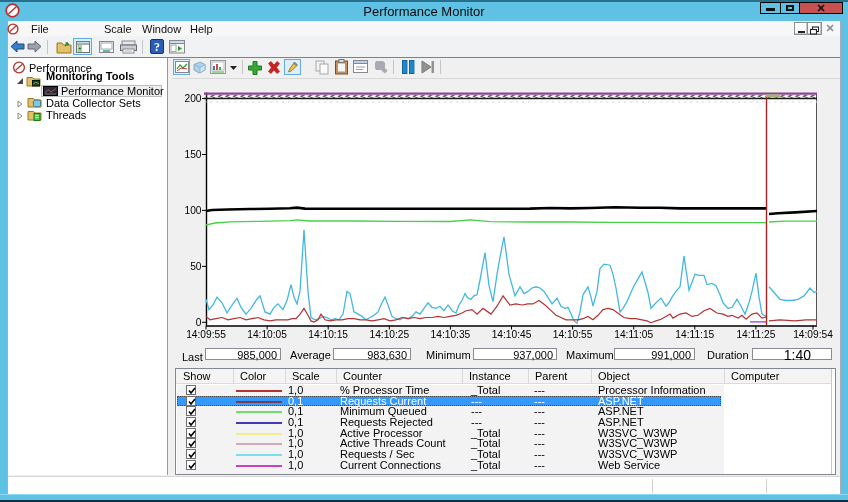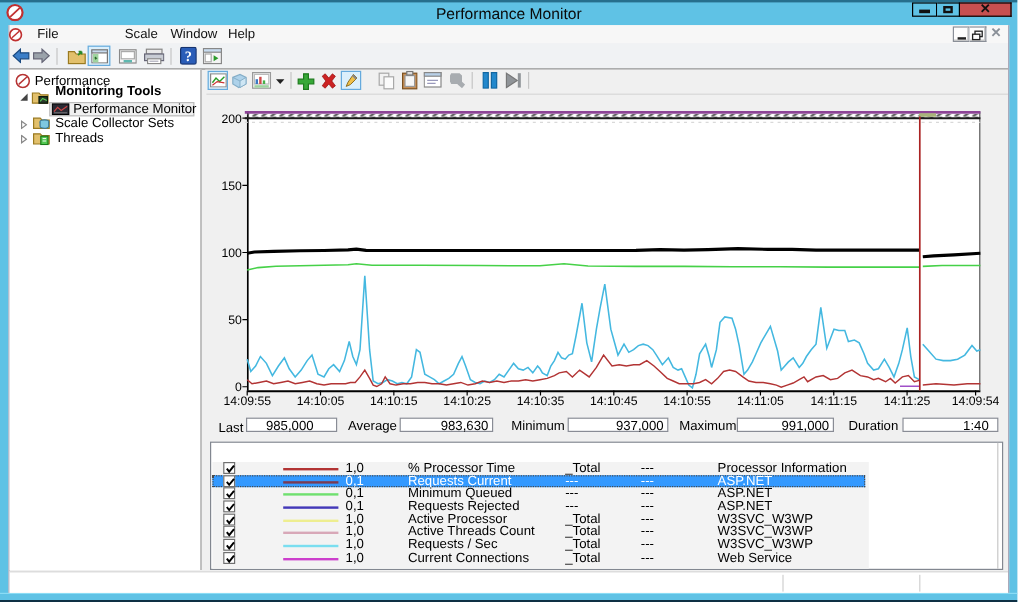--- a/index.html
+++ b/index.html
@@ -119,21 +119,21 @@
     </svg>
 <div style="position:absolute;left:61px;top:85px;font-size:11px;white-space:nowrap">Performance Monitor</div>
 <svg style="position:absolute;left:17px;top:99.5px" width="6" height="8">
       <path d="M1 1 L5 4 L1 7 Z" fill="#fff" stroke="#888"></path>
     </svg>
 <svg style="position:absolute;left:27px;top:96px" width="15" height="12">
       <path d="M1 2.5 h5.5 l1.5 1.5 H14 V11 H1 Z" fill="#e2c06c" stroke="#9a7a20"></path>
       <ellipse cx="10" cy="5.5" rx="3.6" ry="1.6" fill="#7ec8e0" stroke="#3a7a9a"></ellipse>
       <path d="M6.4 5.5 v3.8 a3.6 1.6 0 0 0 7.2 0 V5.5" fill="#7ec8e0" stroke="#3a7a9a"></path>
     </svg>
-<div style="position:absolute;left:46px;top:96.5px;font-size:11px;white-space:nowrap">Scale Collector Sets</div>
+<div style="position:absolute;left:46px;top:96.5px;font-size:11px;white-space:nowrap">Data Collector Sets</div>
 <svg style="position:absolute;left:17px;top:112px" width="6" height="8">
       <path d="M1 1 L5 4 L1 7 Z" fill="#fff" stroke="#888"></path>
     </svg>
 <svg style="position:absolute;left:27px;top:109px" width="15" height="12">
       <path d="M1 2.5 h5.5 l1.5 1.5 H14 V11 H1 Z" fill="#e2c06c" stroke="#9a7a20"></path>
       <rect x="7" y="4.5" width="6" height="7" fill="#52c852" stroke="#1a7a1a"></rect>
       <line x1="8.5" y1="6.5" x2="11.5" y2="6.5" stroke="#fff" stroke-width="0.8"></line>
       <line x1="8.5" y1="8.5" x2="11.5" y2="8.5" stroke="#fff" stroke-width="0.8"></line>
     </svg>
 <div style="position:absolute;left:46px;top:109px;font-size:11px;white-space:nowrap">Threads</div>
@@ -254,30 +254,48 @@
 <polyline points="206.0,299.3 209.0,309.6 213.0,305.0 217.0,297.1 222.0,302.8 227.0,313.0 232.0,305.0 237.0,298.2 241.0,307.3 246.0,314.1 251.0,308.4 256.0,300.5 260.0,295.9 265.0,311.9 270.0,314.1 274.0,307.3 278.0,303.9 283.0,309.6 287.0,300.5 291.0,284.6 294.0,297.1 297.0,303.9 300.0,291.4 304.0,229.9 308.0,291.4 311.0,317.5 315.0,319.8 319.0,318.7 323.0,316.4 327.0,317.5 331.0,319.8 335.0,318.7 339.0,319.8 343.0,314.1 347.0,291.4 350.0,293.6 354.0,311.9 358.0,314.1 362.0,316.4 366.0,319.8 370.0,317.5 374.0,315.3 378.0,311.9 382.0,302.8 385.0,297.1 388.0,305.0 392.0,316.4 396.0,318.7 400.0,319.8 404.0,317.5 408.0,318.7 412.0,316.4 416.0,311.9 420.0,314.1 424.0,308.4 428.0,302.8 432.0,307.3 436.0,308.4 440.0,306.2 444.0,310.7 448.0,305.0 450.0,307.3 452.0,310.7 456.0,313.0 459.0,305.0 462.0,300.5 465.0,293.6 468.0,298.2 471.0,299.3 474.0,295.9 477.0,294.8 480.0,280.0 485.0,252.7 489.0,285.7 493.0,301.6 497.0,274.3 500.0,257.2 504.0,236.8 509.0,274.3 515.0,295.9 520.0,286.8 524.0,293.6 528.0,291.4 532.0,288.0 536.0,286.8 540.0,288.0 544.0,291.4 547.0,295.9 552.0,303.9 557.0,298.2 561.0,306.2 565.0,308.4 568.0,307.3 571.0,314.1 574.0,320.9 577.0,323.2 580.0,311.9 583.0,294.8 588.0,286.8 591.0,297.1 593.0,306.2 597.0,291.4 600.0,268.6 604.0,264.1 610.0,265.2 613.0,274.3 616.0,288.0 620.0,311.9 623.0,308.4 627.0,301.6 630.0,294.8 634.0,285.7 638.0,278.9 642.0,272.0 648.0,292.5 651.0,308.4 654.0,305.0 657.0,301.6 661.0,298.2 666.0,306.2 669.0,302.8 672.0,297.1 676.0,291.4 680.0,286.8 684.0,256.1 689.0,290.2 692.0,282.3 695.0,274.3 699.0,275.4 704.0,275.4 707.0,284.6 712.0,283.4 716.0,285.7 720.0,294.8 723.0,302.8 728.0,308.4 732.0,307.3 737.0,299.3 741.0,306.2 745.0,314.1 749.0,302.8 752.0,291.4 756.0,273.2 759.0,297.1 762.0,314.1 766.0,316.4" fill="none" stroke="#44b8e0" stroke-width="1.3" transform="translate(-172,-78)"></polyline>
 <polyline points="769.0,286.8 774.0,292.5 780.0,299.3 786.0,300.5 792.0,300.5 798.0,299.3 804.0,295.9 810.0,288.0 814.0,292.5 817.0,291.4" fill="none" stroke="#44b8e0" stroke-width="1.3" transform="translate(-172,-78)"></polyline>
 <polyline points="206.0,316.4 210.0,319.8 216.0,318.7 222.0,317.5 228.0,319.8 234.0,318.7 240.0,317.5 246.0,319.8 252.0,318.7 258.0,317.5 264.0,319.8 270.0,320.9 276.0,319.8 282.0,319.8 288.0,319.8 292.0,318.7 296.0,318.7 300.0,314.1 304.0,308.4 308.0,315.3 311.0,320.9 314.0,322.1 318.0,319.8 321.0,314.1 325.0,319.8 330.0,320.9 336.0,319.8 342.0,319.8 348.0,318.7 354.0,318.7 360.0,319.8 366.0,319.8 372.0,320.9 378.0,319.8 384.0,318.7 390.0,320.9 396.0,319.8 402.0,317.5 408.0,318.7 414.0,317.5 420.0,318.7 426.0,317.5 432.0,317.5 438.0,316.4 444.0,317.5 450.0,316.4 456.0,315.3 462.0,313.0 466.0,310.7 472.0,309.6 477.0,314.1 483.0,308.4 491.0,314.1 497.0,306.2 503.0,295.9 510.0,305.0 516.0,303.9 522.0,305.0 528.0,303.9 533.0,303.9 539.0,300.5 545.0,305.0 550.0,309.6 556.0,315.3 561.0,317.5 566.0,319.8 572.0,319.8 578.0,319.8 583.0,318.7 588.0,316.4 593.0,319.8 598.0,315.3 603.0,309.6 608.0,308.4 613.0,309.6 619.0,314.1 624.0,317.5 630.0,318.7 636.0,318.7 642.0,319.8 647.0,320.9 651.0,322.7 656.0,320.9 661.0,319.2 666.0,316.4 670.0,314.1 673.0,318.1 680.0,314.1 686.0,313.0 692.0,316.4 698.0,315.3 704.0,310.7 710.0,308.4 717.0,313.0 723.0,314.1 728.0,316.4 732.0,315.3 738.0,318.1 742.0,315.3 746.0,319.2 752.0,314.1 757.0,313.0 762.0,318.1 766.0,317.0" fill="none" stroke="#b23434" stroke-width="1.2" transform="translate(-172,-78)"></polyline>
 <polyline points="769.0,320.9 780.0,319.8 795.0,320.9 806.0,319.8 817.0,319.8" fill="none" stroke="#b23434" stroke-width="1.2" transform="translate(-172,-78)"></polyline>
 <polyline points="206.0,211.0 212.0,210.0 228.0,209.5 250.0,209.0 270.0,208.8 290.0,208.2 297.0,207.6 305.0,208.6 330.0,208.8 370.0,208.8 410.0,208.8 450.0,208.8 490.0,208.8 530.0,208.6 550.0,208.0 570.0,208.4 590.0,208.0 615.0,207.2 640.0,207.8 660.0,207.8 680.0,208.4 710.0,208.4 740.0,208.4 766.0,208.4" fill="none" stroke="#000" stroke-width="2.6" transform="translate(-172,-78)"></polyline>
 <polyline points="769.0,214.0 778.0,213.2 795.0,212.4 817.0,211.0" fill="none" stroke="#000" stroke-width="2.6" transform="translate(-172,-78)"></polyline>
 <polyline points="750.0,321.9 766.0,321.9" fill="none" stroke="#a050c8" stroke-width="1.4" transform="translate(-172,-78)"></polyline>
 <line x1="594.5" y1="19" x2="594.5" y2="247.5" stroke="#aa2222" stroke-width="1.4"></line>
 </svg>
 <div style="position:absolute;left:182px;top:351px;font-size:11px">Last</div>
-<div style="position:absolute;left:205px;top:348px;width:76px;height:12px;background:#fff;border:1px solid #898c95;font-size:11px;text-align:center;padding-right:3px;line-height:12px">985,000</div>
+<div style="position:absolute;left:205px;top:348px;width:76px;height:12px;background:#fff;border:1px solid #898c95;font-size:11px;text-align:right;padding-right:3px;line-height:12px">985,000</div>
 <div style="position:absolute;left:290px;top:349px;font-size:11px">Average</div>
 <div style="position:absolute;left:333px;top:348px;width:78px;height:12px;background:#fff;border:1px solid #898c95;font-size:11px;text-align:right;padding-right:3px;line-height:12px">983,630</div>
 <div style="position:absolute;left:426px;top:349px;font-size:11px">Minimum</div>
 <div style="position:absolute;left:473px;top:348px;width:84px;height:12px;background:#fff;border:1px solid #898c95;font-size:11px;text-align:right;padding-right:3px;line-height:12px">937,000</div>
 <div style="position:absolute;left:566px;top:349px;font-size:11px">Maximum</div>
 <div style="position:absolute;left:614px;top:348px;width:81px;height:12px;background:#fff;border:1px solid #898c95;font-size:11px;text-align:right;padding-right:3px;line-height:12px">991,000</div>
 <div style="position:absolute;left:707px;top:349px;font-size:11px">Duration</div>
-<div style="position:absolute;left:752px;top:348px;width:80px;height:12px;background:#fff;border:1px solid #898c95;font-size:11px;text-align:right;padding-right:7px;line-height:12px">1:40</div>
+<div style="position:absolute;left:752px;top:348px;width:80px;height:12px;background:#fff;border:1px solid #898c95;font-size:14px;text-align:right;padding-right:20px;line-height:12px">1:40</div>
 <div style="position:absolute;left:175px;top:368px;width:661px;height:107px;background:#fff;border:1px solid #828790">
+<div style="position:absolute;left:0;top:0;width:655px;height:15px;background:#f4f4f4;border-bottom:1px solid #dcdcdc">
+<div style="position:absolute;left:7px;top:1px;font-size:11px;color:#000">Show</div>
+<div style="position:absolute;left:57px;top:0;width:1px;height:15px;background:#d9d9d9"></div>
+<div style="position:absolute;left:64px;top:1px;font-size:11px;color:#000">Color</div>
+<div style="position:absolute;left:109px;top:0;width:1px;height:15px;background:#d9d9d9"></div>
+<div style="position:absolute;left:116px;top:1px;font-size:11px;color:#000">Scale</div>
+<div style="position:absolute;left:160px;top:0;width:1px;height:15px;background:#d9d9d9"></div>
+<div style="position:absolute;left:167px;top:1px;font-size:11px;color:#000">Counter</div>
+<div style="position:absolute;left:286px;top:0;width:1px;height:15px;background:#d9d9d9"></div>
+<div style="position:absolute;left:293px;top:1px;font-size:11px;color:#000">Instance</div>
+<div style="position:absolute;left:352px;top:0;width:1px;height:15px;background:#d9d9d9"></div>
+<div style="position:absolute;left:359px;top:1px;font-size:11px;color:#000">Parent</div>
+<div style="position:absolute;left:415px;top:0;width:1px;height:15px;background:#d9d9d9"></div>
+<div style="position:absolute;left:422px;top:1px;font-size:11px;color:#000">Object</div>
+<div style="position:absolute;left:548px;top:0;width:1px;height:15px;background:#d9d9d9"></div>
+<div style="position:absolute;left:555px;top:1px;font-size:11px;color:#000">Computer</div>
+<div style="position:absolute;left:655px;top:0;width:1px;height:15px;background:#d9d9d9"></div>
+</div>
 <div style="position:absolute;left:1px;top:16px;width:547px;height:89px;background:#f3f3f3"></div>
 <div style="position:absolute;left:1px;top:16.0px;width:544px;height:10.6px;font-size:11px;line-height:10.5px">
 <div style="position:absolute;left:9px;top:0px;width:10px;height:10px;background:#fff;border:1px solid #707070"><svg width="10" height="10">
             <path d="M2 4.5 L4 7 L8 2" stroke="#000" stroke-width="1.6" fill="none"></path>
           </svg></div>
 <div style="position:absolute;left:59px;top:5px;width:46px;height:2px;background:#b23434"></div>
 <div style="position:absolute;left:111px;top:0">1,0</div>
 <div style="position:absolute;left:163px;top:0">% Processor Time</div>
 <div style="position:absolute;left:294px;top:0">_Total</div>
 <div style="position:absolute;left:357px;top:0">---</div>

